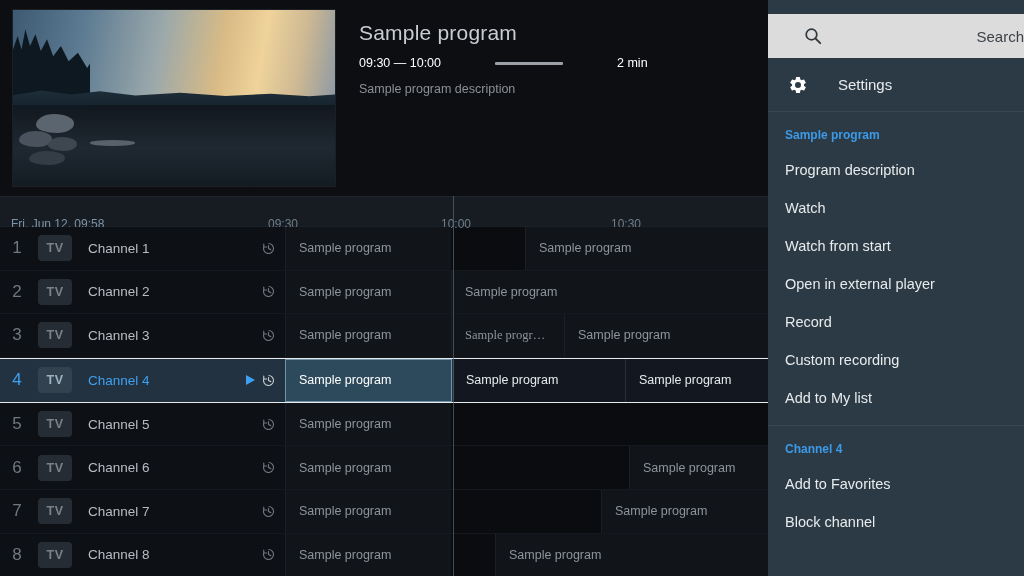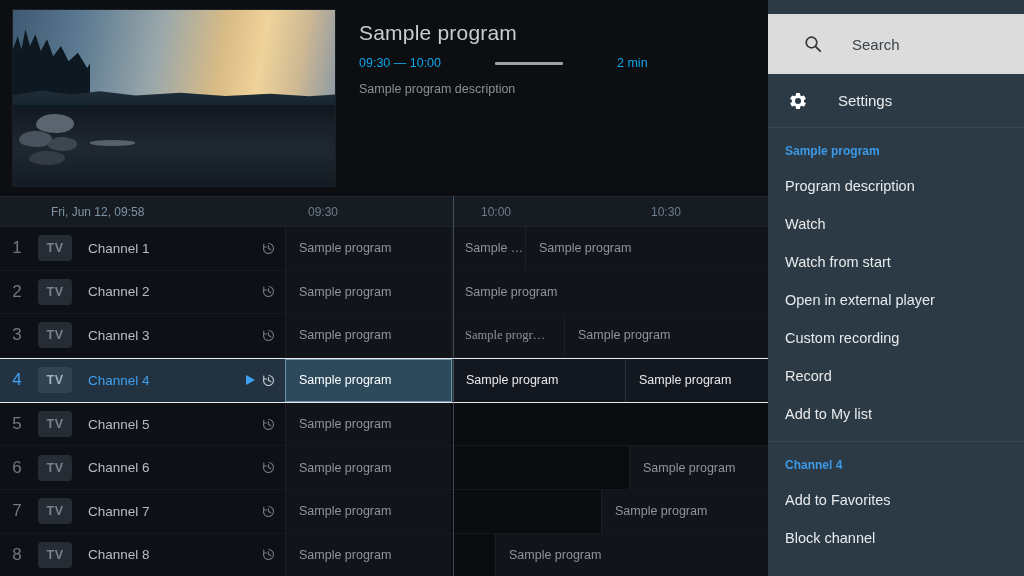--- a/index.html
+++ b/index.html
@@ -64,41 +64,41 @@
   .glint { position:absolute; left: 24%; bottom: 23%; width: 14%; height: 3%;
            background: rgba(200,210,215,0.35); border-radius: 50%; }
 
   #detail-text { position: absolute; left: 359px; top: 20px; width: 400px; }
   #prog-title {
     font-size: 21px; color: #c9cdd2; font-weight: 400;
     letter-spacing: .2px; line-height: 26px;
   }
   #prog-meta {
     margin-top: 10px; display: flex; align-items: center;
-    font-size: 12.5px; color: #0ea5e9; gap: 40px;
+    font-size: 12.5px; color: #ffffff; gap: 40px;
   }
   #prog-time { }
   #prog-bar {
     width: 68px; height: 3px; background: #9aa0a6;
     margin: 0 14px; border-radius: 1px;
   }
   #prog-left { }
   #prog-desc { margin-top: 12px; font-size: 12.5px; color: #8b9097; }
 
   
   #timeline {
     position: relative;
     height: 31px;
     background: #161c22;
     border-top: 1px solid #20262d;
     border-bottom: 1px solid #1a2026;
   }
   .tl-label {
-    position: absolute; top: 8px;
-    font-size: 12px; color: #6f7d8a; white-space: nowrap; margin-left: 40px;
+    position: absolute; top: 20px;
+    font-size: 12px; color: #6f7d8a; white-space: nowrap;
   }
   #tl-now { left: 11px; color: #7e93a6; }
 
   
   #grid { position: relative; }
   .row {
     position: relative; height: 43.6px;
     display: flex; align-items: stretch;
     border-bottom: 1px solid #15191f;
   }
@@ -169,24 +169,25 @@
   }
 
   
   #sidebar {
     position: absolute; right: 0; top: 0;
     width: 256px; height: 576px;
     background: #2b3a44;
     overflow: hidden;
   }
   #search-row {
-    height: 60px; margin-top: 14px;
+    height: 44px; margin-top: 14px;
     background: #dcdcdc;
     display: flex; align-items: center;
     padding-left: 36px;
+    justify-content: space-between;
   }
   #search-text {
     margin-left: 30px; font-size: 15px; color: #3b4248;
   }
   #settings-row {
     height: 54px;
     display: flex; align-items: center;
     padding-left: 20px;
     border-bottom: 1px solid #38474f;
     text-align: right;
@@ -256,23 +257,20 @@
                 <path fill="none" stroke="#c6ccd2" stroke-width="1.8" d="M12 4a8 8 0 1 1-7.6 5.5"></path>
                 <polyline points="4.4,5 4.4,9.6 9,9.6" fill="none" stroke="#c6ccd2" stroke-width="1.8" stroke-linecap="round" stroke-linejoin="round"></polyline>
                 <polyline points="12,7.2 12,12 15.6,13.8" fill="none" stroke="#c6ccd2" stroke-width="1.8" stroke-linecap="round"></polyline>
               </svg>
             </div>
           </div>
           <div class="prog-col">
             <div class="cell" style="left: 0px; width: 166px;">
               <span>Sample program</span>
             </div>
-            <div class="cell" style="left: 166px; width: 74px;">
-              <span>Sample …</span>
-            </div>
             <div class="cell" style="left: 240px; width: 243px;">
               <span>Sample program</span>
             </div>
           </div>
         </div>
         <div class="row">
           <div class="chan-col">
             <div class="chan-num">2</div>
             <div class="chan-logo">TV</div>
             <div class="chan-name">Channel 2</div>
@@ -451,22 +449,22 @@
       <span id="settings-text">Settings</span>
     </div>
 
     <div id="menu-groups">
         <div class="menu-group">
           <div class="group-head">Sample program</div>
           <div class="menu-item">Program description</div>
           <div class="menu-item">Watch</div>
           <div class="menu-item">Watch from start</div>
           <div class="menu-item">Open in external player</div>
+          <div class="menu-item">Record</div>
           <div class="menu-item">Custom recording</div>
-          <div class="menu-item">Record</div>
           <div class="menu-item">Add to My list</div>
         </div>
         <div class="divider"></div>
         <div class="menu-group">
           <div class="group-head">Channel 4</div>
           <div class="menu-item">Add to Favorites</div>
           <div class="menu-item">Block channel</div>
         </div>
       </div>
   </div>

